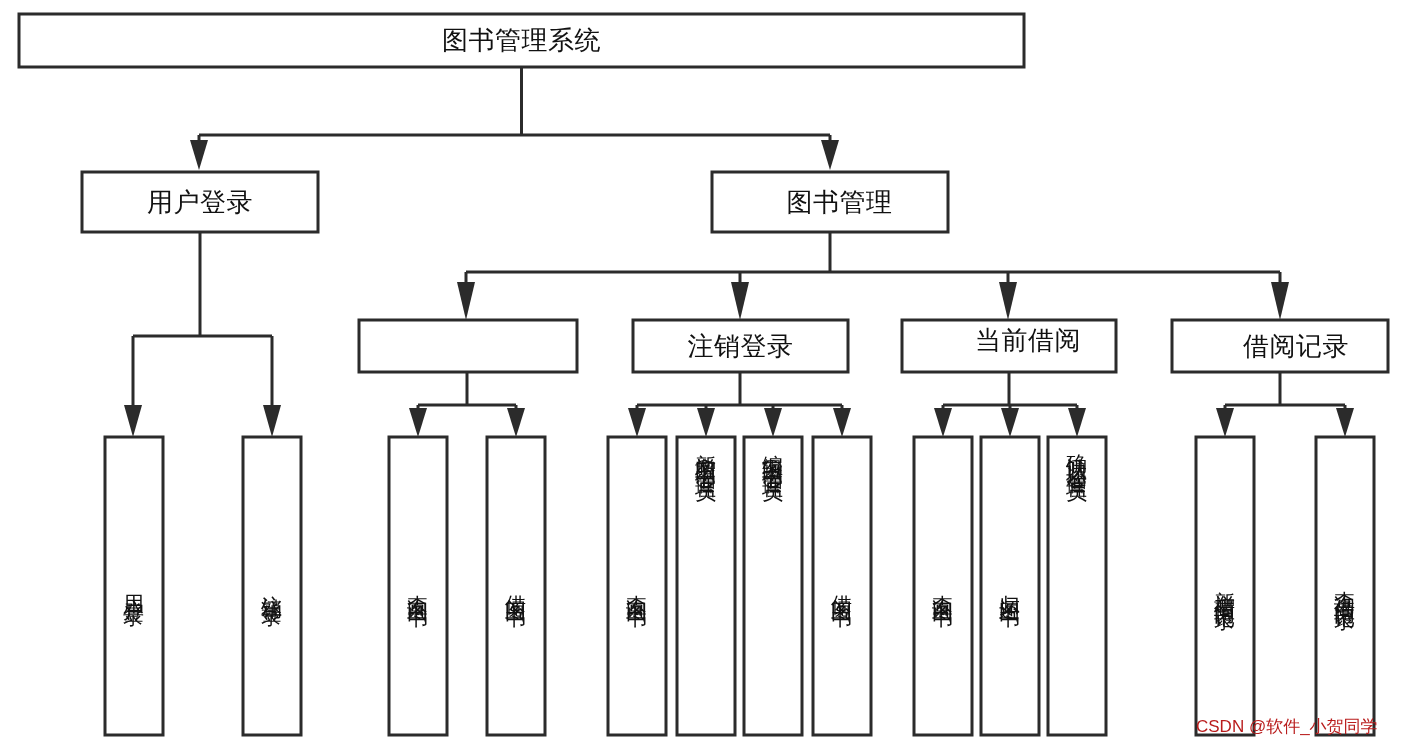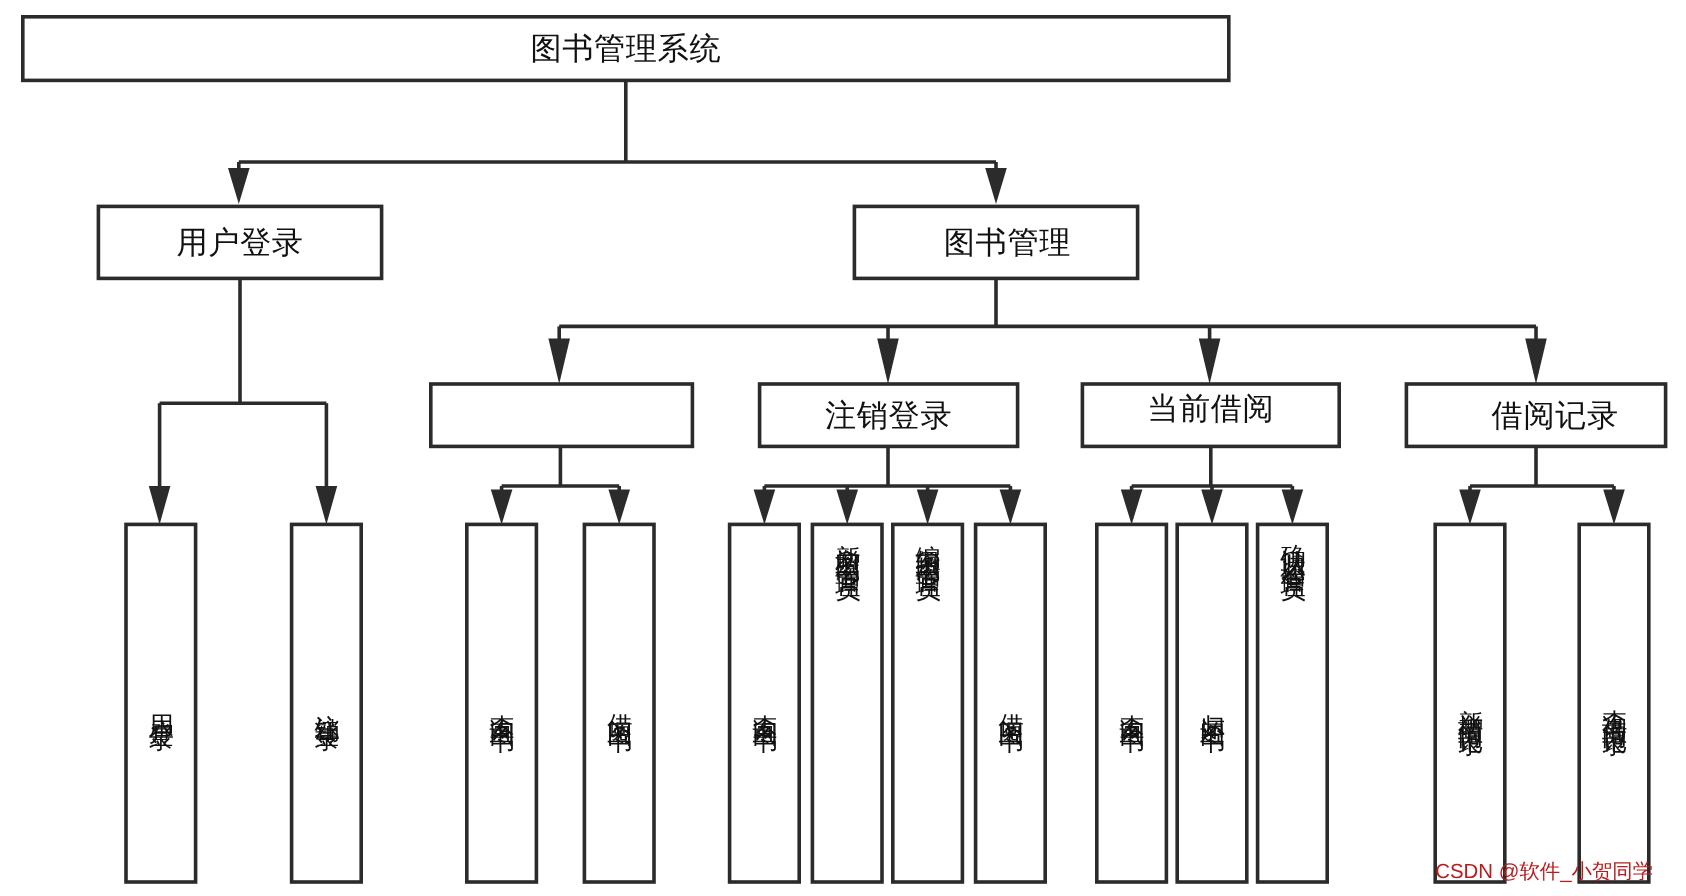--- a/index.html
+++ b/index.html
@@ -181,21 +181,21 @@
   <div class="node-label-h" style="left:82px; top:172px; width:236px; height:60px;">
     <span>用户登录</span>
   </div>
   <div class="node-label-h" style="left:712px; top:172px; width:255px; height:60px;">
     <span>图书管理</span>
   </div>
 
   <div class="node-label-h" style="left:633px; top:320px; width:215px; height:52px;">
     <span>注销登录</span>
   </div>
-  <div class="node-label-h" style="left:902px; top:320px; width:214px; height:40px;">
+  <div class="node-label-h" style="left:902px; top:320px; width:214px; height:40px;padding-left:19px;">
     <span>当前借阅</span>
   </div>
   <div class="node-label-h" style="left:1172px; top:320px; width:216px; height:52px;padding-left:16px;">
     <span>借阅记录</span>
   </div>
 
   <div class="node-label-v" style="left:105px; top:437px; width:58px; height:298px;">
     <span>用户登录</span>
   </div>
   <div class="node-label-v" style="left:243px; top:437px; width:58px; height:298px;">

